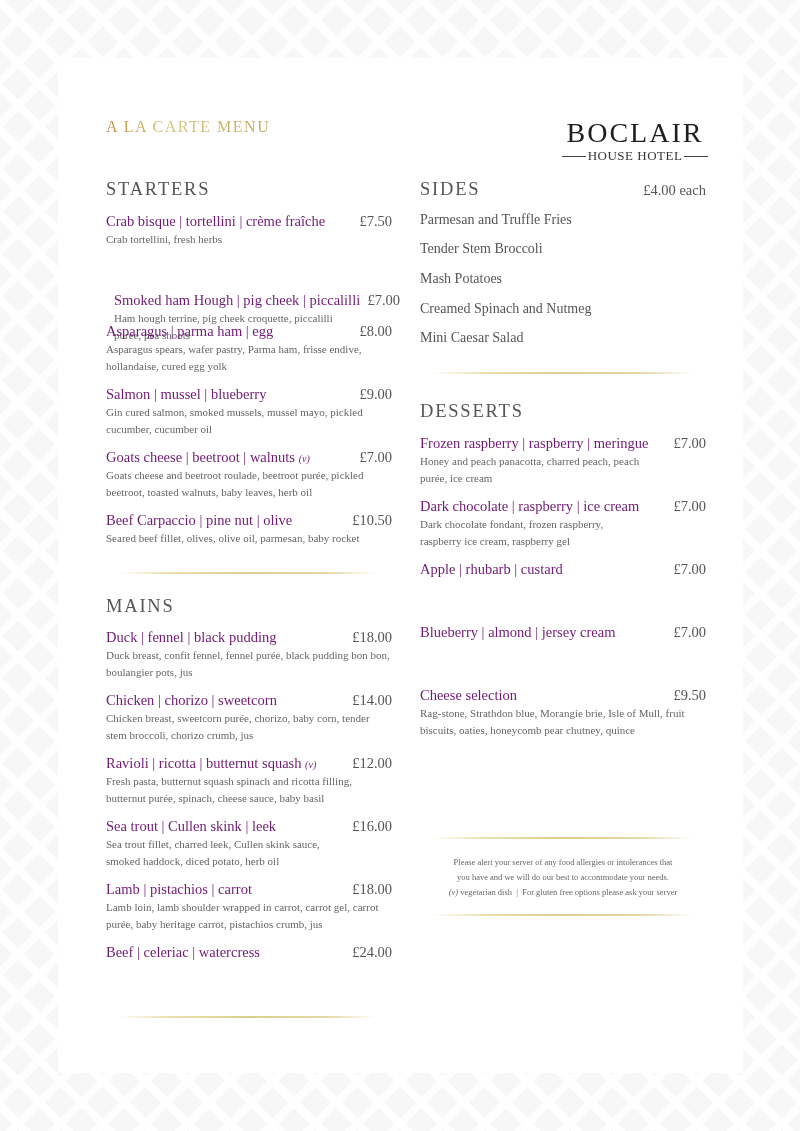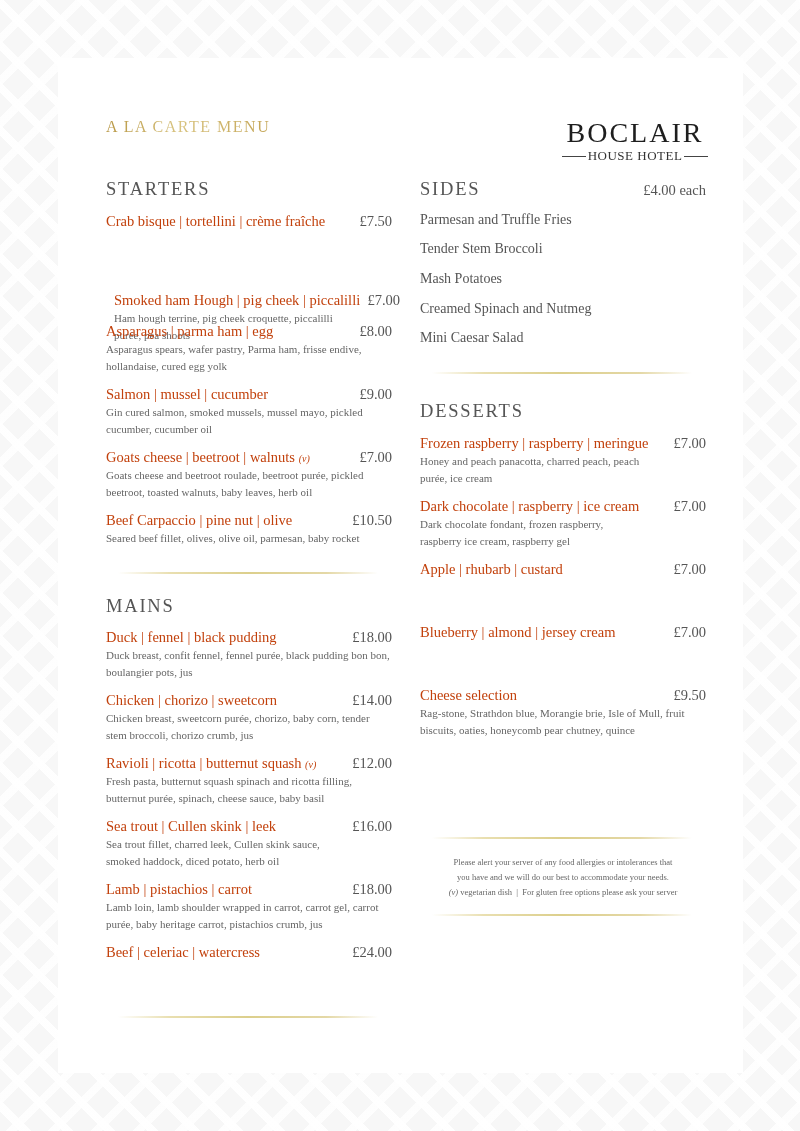--- a/index.html
+++ b/index.html
@@ -28,21 +28,21 @@
   .logo-name { font-size: 28px; letter-spacing: 2px; color: #1e1e1e; line-height: 30px; }
   .logo-sub {
     display: flex; align-items: center; justify-content: flex-end; gap: 2px;
     font-size: 13px; color: #333; letter-spacing: 0.5px; margin-top: 0px;
   }
   .logo-sub .rule { flex: 1; height: 1px; background: #444; }
 
   .section-title { font-size: 18.5px; letter-spacing: 1.8px; color: #555; white-space: nowrap; }
   .item { position: absolute; width: 286px; }
   .item .row { display: flex; justify-content: space-between; align-items: baseline; }
-  .item .name { font-size: 14.5px; color: #c2410c; white-space: nowrap; }
+  .item .name { font-size: 14.5px; color: #701a75; white-space: nowrap; }
   .item .price { font-size: 14.5px; color: #555; white-space: nowrap; }
   .item .veg { font-style: italic; font-size: 10px; }
   .item .desc { font-size: 11px; color: #666; line-height: 17px; margin-top: 1px; }
 
   .side { position: absolute; left: 420px; font-size: 14px; color: #555; white-space: nowrap; }
 
   .divider {
     position: absolute; height: 2px;
     background: linear-gradient(90deg, rgba(255,255,255,0) 0%, #e9dfb0 20%, #dccf8c 50%, #e4d8a6 80%, rgba(255,255,255,0) 100%);
   }
@@ -64,38 +64,39 @@
   </div>
 </div>
 
 <div class="abs section-title" style="left:106px;top:179px;">STARTERS</div>
 
 <div class="item" style="left:106px;top:213px;">
   <div class="row">
       <span class="name">Crab bisque | tortellini | crème fraîche</span>
       <span class="price">£7.50</span>
     </div>
+  <div class="desc">Crab tortellini, fresh herbs</div>
 </div>
 <div class="item" style="left:114px;top:260px;margin-top:32px;">
   <div class="row">
       <span class="name">Smoked ham Hough | pig cheek | piccalilli</span>
       <span class="price">£7.00</span>
     </div>
   <div class="desc" style="width:220px;">Ham hough terrine, pig cheek croquette, piccalilli purée, pea shoots</div>
 </div>
 <div class="item" style="left:106px;top:323px;">
   <div class="row">
       <span class="name">Asparagus | parma ham | egg</span>
       <span class="price">£8.00</span>
     </div>
   <div class="desc">Asparagus spears, wafer pastry, Parma ham, frisse endive, hollandaise, cured egg yolk</div>
 </div>
 <div class="item" style="left:106px;top:386px;">
   <div class="row">
-      <span class="name">Salmon | mussel | cucumber</span>
+      <span class="name">Salmon | mussel | blueberry</span>
       <span class="price">£9.00</span>
     </div>
   <div class="desc" style="width:270px;">Gin cured salmon, smoked mussels, mussel mayo, pickled cucumber, cucumber oil</div>
 </div>
 <div class="item" style="left:106px;top:449px;">
   <div class="row">
       <span class="name"><span>Goats cheese | beetroot | walnuts</span> <span class="veg">(v)</span></span>
       <span class="price">£7.00</span>
     </div>
   <div class="desc">Goats cheese and beetroot roulade, beetroot purée, pickled beetroot, toasted walnuts, baby leaves, herb oil</div>

